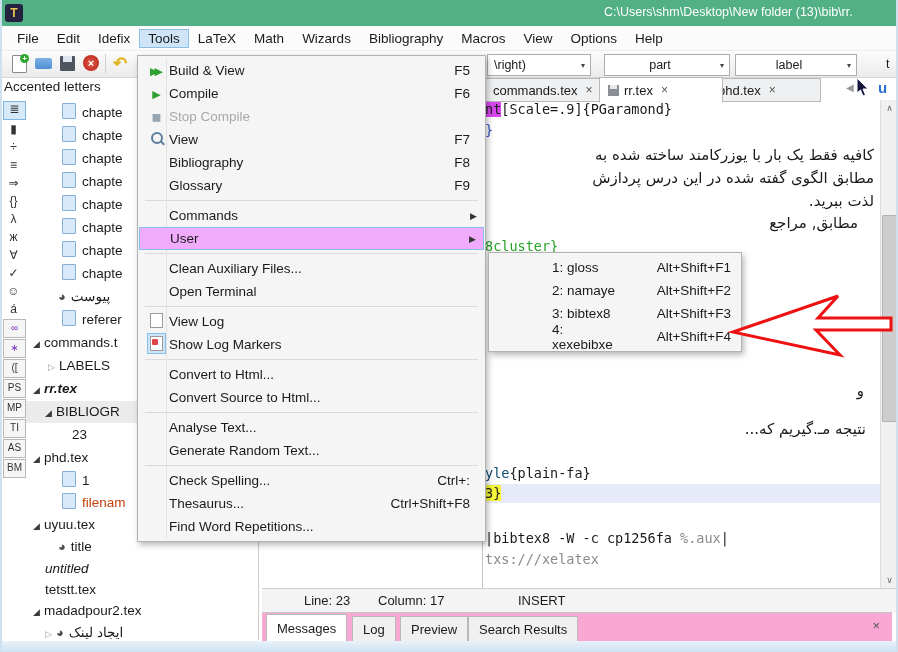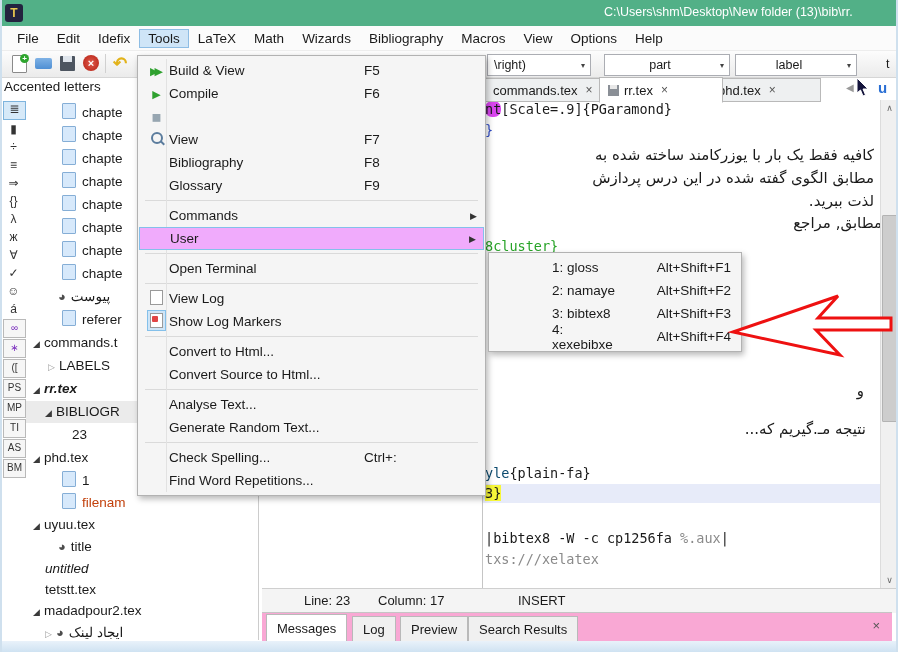--- a/index.html
+++ b/index.html
@@ -65,21 +65,21 @@
   .tab.active{background:#fff;top:77px;height:24px;border-bottom:1px solid #fff;z-index:7;}
   .tab .tclose{margin-left:8px;color:#555;font-size:12px;}
   .mini-floppy{display:inline-block;width:11px;height:11px;background:#8a8f96;margin-right:5px;position:relative;}
   .mini-floppy::after{content:"";position:absolute;left:2px;top:0;width:7px;height:4px;background:#e8e8e8;}
   .tabnav{position:absolute;left:846px;top:82px;color:#9a9a9a;font-size:10px;z-index:6;}
   .tab-u{position:absolute;left:878px;top:79px;color:#2a6fd4;font-weight:bold;font-size:15px;z-index:6;}
   .cursor-svg{position:absolute;left:856px;top:78px;z-index:26;}
   
   .codeline{position:absolute;font-family:"DejaVu Sans Mono",monospace;font-size:13.5px;white-space:pre;z-index:3;}
   .faline{position:absolute;font-family:"DejaVu Sans",sans-serif;font-size:15px;direction:rtl;z-index:3;}
-  .hl-orange{background:#d946ef;border-radius:7px;}
+  .hl-orange{background:#d946ef;}
   .hl-yellow{background:#f7f73a;}
   .c-blue{color:#2d49c7;}
   .c-green{color:#27a327;}
   .c-darkred{color:#0c4a6e;}
   .c-gray{color:#8a8a8a;}
   .curline{position:absolute;left:483px;top:484px;width:397px;height:19px;background:#e7ebf9;z-index:2;}
   
   .vscroll{position:absolute;left:880px;top:100px;width:17px;height:488px;background:#f0f0f0;border-left:1px solid #dcdcdc;z-index:3;}
   .varrow{position:absolute;left:0;width:17px;height:16px;color:#6a6a6a;font-size:9px;text-align:center;line-height:16px;}
   .vthumb{position:absolute;left:1px;top:115px;width:15px;height:205px;background:#cdcdcd;border:1px solid #b3b3b3;border-radius:1px;}
@@ -92,21 +92,21 @@
         padding:0 10px;font-size:13px;white-space:nowrap;}
   .btab.active{background:#fff;top:1px;height:27px;}
   .bclose{position:absolute;right:12px;top:5px;color:#555;font-size:13px;}
   
   .menu{position:absolute;left:137px;top:55px;width:345px;background:#f5f5f5;border:1px solid #b2b2b2;
         box-shadow:2px 3px 6px rgba(0,0,0,.28);padding:3px 1px;z-index:20;}
   .menu::before{content:"";position:absolute;left:28px;top:3px;bottom:3px;width:1px;background:#e2e2e2;}
   .mi{display:flex;align-items:center;height:23px;padding:0 4px 0 5px;font-size:13.5px;position:relative;}
   .mi .mico{width:25px;text-align:center;}
   .mi .milab{flex:1;}
-  .mi .mishort{width:106px;text-align:left;}
+  .mi .mishort{width:106px;text-align:right;}
   .mi .misub{width:10px;font-size:9px;color:#333;}
   .mi.disabled{color:#a8a8a8;}
   .mi.hl{background:#f0abfc;border:1px solid #84c0ea;height:21px;}
   .msep{height:1px;background:#dadada;margin:3px 6px;}
   .g-run{color:#2fa12f;font-size:11px;}
   .g-run2{color:#2fa12f;font-size:11px;letter-spacing:-4px;margin-right:4px;}
   .g-stop{color:#97a6b1;font-size:12px;}
   .lens{display:inline-block;width:8px;height:8px;border:2px solid #5b7c9d;border-radius:50%;position:relative;}
   .lens::after{content:"";position:absolute;width:5px;height:2px;background:#5b7c9d;transform:rotate(45deg);right:-4px;bottom:-2px;}
   .pageico{display:inline-block;width:11px;height:13px;background:#fff;border:1px solid #9a9a9a;position:relative;}
@@ -250,21 +250,21 @@
   <svg class="cursor-svg" width="16" height="20">
     <polygon points="1,0 1,15 4.5,12 7,18 9.5,17 7,11 12,11" fill="#14143c" stroke="#ffffff" stroke-width="1"></polygon>
   </svg>
 
   <div class="curline"></div>
   <div class="codeline" style="left:485px;top:101px"><span class="hl-orange">nt</span><span>[Scale=.9]{PGaramond}</span></div>
   <div class="codeline c-blue" style="left:485px;top:122px">}</div>
   <div class="faline" style="right:24px;top:146px">كافيه فقط يک بار با يوزركامند ساخته شده به</div>
   <div class="faline" style="right:24px;top:169px">مطابق الگوی گفته شده در اين درس پردازش</div>
   <div class="faline" style="right:24px;top:192px">لذت ببريد.</div>
-  <div class="faline" style="right:16px;top:214px">مطابق, مراجع</div>
+  <div class="faline" style="right:40px;top:214px">مطابق, مراجع</div>
   <div class="codeline c-green" style="left:485px;top:238px">8cluster}</div>
   <div class="faline" style="right:34px;top:382px">و</div>
   <div class="faline" style="right:32px;top:420px">نتيجه مـ.گيريم كه...</div>
   <div class="codeline" style="left:485px;top:465px"><span class="c-darkred">yle</span><span>{plain-fa}</span></div>
   <div class="codeline" style="left:485px;top:485px"><span class="hl-yellow">3}</span></div>
   <div class="codeline" style="left:485px;top:530px"><span>|bibtex8 -W -c cp1256fa </span><span class="c-gray">%.aux</span><span>|</span></div>
   <div class="codeline c-gray" style="left:485px;top:551px">txs:///xelatex</div>
 
   <div class="vscroll">
     <div class="varrow" style="top:0">∧</div>
@@ -294,20 +294,21 @@
         <span class="misub"></span>
       </div>
     <div class="mi">
         <span class="mico"><span class="g-run">▶</span></span>
         <span class="milab">Compile</span>
         <span class="mishort">F6</span>
         <span class="misub"></span>
       </div>
     <div class="mi disabled">
         <span class="mico"><span class="g-stop">◼</span></span>
+        <span class="milab">Stop Compile</span>
         <span class="mishort"></span>
         <span class="misub"></span>
       </div>
     <div class="mi">
         <span class="mico"><span class="lens"></span></span>
         <span class="milab">View</span>
         <span class="mishort">F7</span>
         <span class="misub"></span>
       </div>
     <div class="mi">
@@ -331,20 +332,26 @@
       </div>
     <div class="mi hl">
         <span class="mico"></span>
         <span class="milab">User</span>
         <span class="mishort"></span>
         <span class="misub">▶</span>
       </div>
     <div class="msep"></div>
     <div class="mi">
         <span class="mico"></span>
+        <span class="milab">Clean Auxiliary Files...</span>
+        <span class="mishort"></span>
+        <span class="misub"></span>
+      </div>
+    <div class="mi">
+        <span class="mico"></span>
         <span class="milab">Open Terminal</span>
         <span class="mishort"></span>
         <span class="misub"></span>
       </div>
     <div class="msep"></div>
     <div class="mi">
         <span class="mico"><span class="pageico"></span></span>
         <span class="milab">View Log</span>
         <span class="mishort"></span>
         <span class="misub"></span>
@@ -379,20 +386,26 @@
         <span class="mico"></span>
         <span class="milab">Generate Random Text...</span>
         <span class="mishort"></span>
         <span class="misub"></span>
       </div>
     <div class="msep"></div>
     <div class="mi">
         <span class="mico"></span>
         <span class="milab">Check Spelling...</span>
         <span class="mishort">Ctrl+:</span>
+        <span class="misub"></span>
+      </div>
+    <div class="mi">
+        <span class="mico"></span>
+        <span class="milab">Thesaurus...</span>
+        <span class="mishort">Ctrl+Shift+F8</span>
         <span class="misub"></span>
       </div>
     <div class="mi">
         <span class="mico"></span>
         <span class="milab">Find Word Repetitions...</span>
         <span class="mishort"></span>
         <span class="misub"></span>
       </div>
   </div>
 

